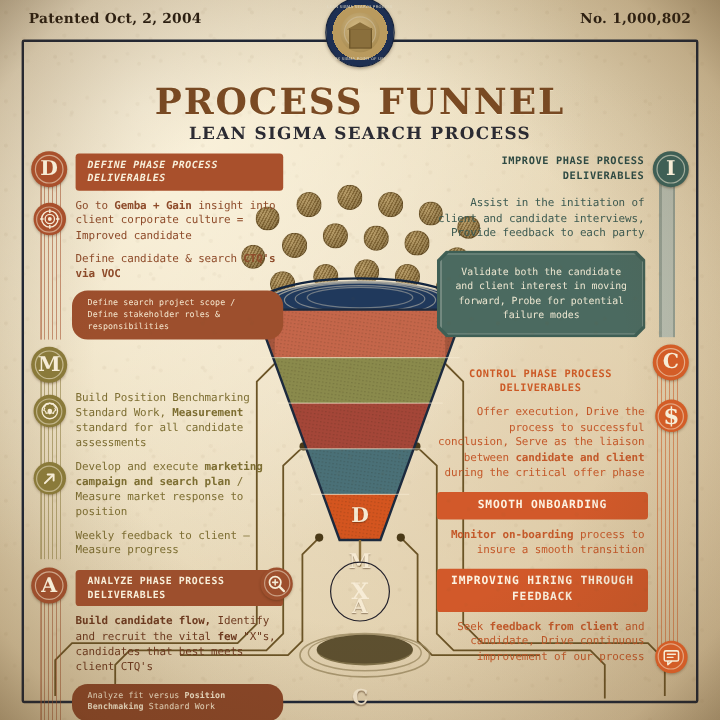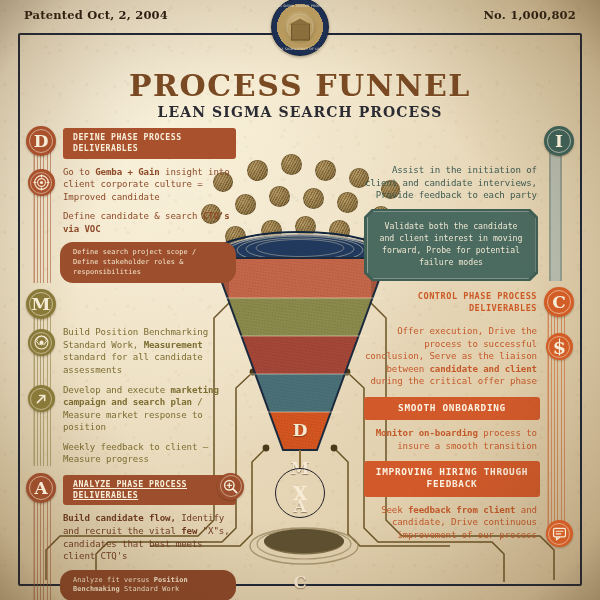--- a/index.html
+++ b/index.html
@@ -142,21 +142,21 @@
 
   .p-measure{color:#8a7a3a;}
   .p-measure .badge{background:#8a7a3a;}
   .p-measure .icon-node{background:#8a7a3a;}
   .p-measure .hdrtext{color:#7d6e32;}
   .p-measure .body{color:#7d6e32;}
 
   .p-analyze{color:#9d4f2d;}
   .p-analyze .badge{background:#9d4f2d;}
   .p-analyze .icon-node{background:#9d4f2d;}
-  .p-analyze .hdrpill{background:#9d4f2d;text-decoration:underline;}
+  .p-analyze .hdrpill{background:#9d4f2d;}
   .p-analyze .body{color:#6e3a20;}
   .p-analyze .pillbox{background:#8b4628;}
 
   
   .p-improve{color:#49685e;}
   .p-improve .badge{background:#3f5f55;}
   .p-improve .hdrtext{color:#2f4a43;}
   .p-improve .body{color:#3d5b52;}
   .p-improve .rail{background:linear-gradient(to right,
       transparent 0 2px,#8c9a90 2px 4px,#b4bdb2 4px 13px,#8c9a90 13px 15px,transparent 15px 19px);
@@ -342,21 +342,21 @@
   <div class="col" id="col-left">
       <div class="phase p-define">
         <div class="railwrap">
           <div class="rail"></div>
         </div>
         <div style="display:flex;align-items:flex-start;gap:7px;position:relative;z-index:3;">
           <div class="badge">
             <div class="ringin"></div>
             <span>D</span>
           </div>
-          <div style="flex:1;position:relative;margin-top:2px;"><span class="hdrpill">DEFINE PHASE PROCESS DELIVERABLES</span></div>
+          <div style="flex:1;position:relative;margin-top:2px;font-style:italic;"><span class="hdrpill">DEFINE PHASE PROCESS DELIVERABLES</span></div>
         </div>
         <div style="margin-left:37px;margin-top:7px;position:relative;">
           <p class="body" style="margin:0 0 7px 0;"><span>Go to </span><span style="font-weight:bold">Gemba + Gain</span><span> insight into client  corporate culture = Improved candidate</span></p>
           <p class="body" style="margin:0 0 7px 0;"><span>Define candidate &amp; search </span><span style="font-weight:bold">CTQ's via VOC</span></p>
         </div>
         <div style="margin-left:34px;margin-top:1px;"><span class="pillbox">Define search project scope / Define stakeholder roles &amp; responsibilities</span></div>
         <span class="icon-node" style="position: absolute; left: 1.5px; top: 43px;">
           <div class="ringin"></div>
           <svg width="17" height="17" viewBox="0 0 20 20">
             <circle cx="10" cy="10" r="8" fill="none" stroke="#f6ecd6" stroke-width="1.4"></circle>
@@ -425,40 +425,41 @@
   <div class="col" id="col-right">
       <div class="phase p-improve">
         <div class="railwrap">
           <div class="rail"></div>
         </div>
         <div style="display:flex;align-items:flex-start;gap:7px;flex-direction:row-reverse;position:relative;z-index:3;">
           <div class="badge">
             <div class="ringin"></div>
             <span>I</span>
           </div>
+          <div class="hdrtext" style="flex:1;margin-top:4px;">IMPROVE PHASE PROCESS DELIVERABLES</div>
         </div>
         <div style="margin-right:37px;margin-top:8px;">
           <p class="body" style="margin:0 0 7px 0;"><span>Assist in the initiation of client and candidate interviews, Provide feedback to each party</span></p>
         </div>
         <div style="margin-right:36px;margin-top:2px;">
           <div class="greenbox-outer">
             <div class="greenbox-in">Validate both the candidate and client interest in moving forward, Probe for potential failure modes</div>
           </div>
         </div>
       </div>
       <div class="phase p-control">
         <div class="railwrap">
           <div class="rail"></div>
         </div>
         <div style="display:flex;align-items:flex-start;gap:7px;flex-direction:row-reverse;position:relative;z-index:3;">
           <div class="badge">
             <div class="ringin"></div>
             <span>C</span>
           </div>
-          <div class="hdrtext" style="flex:1;margin-top:4px;">CONTROL PHASE PROCESS DELIVERABLES</div>
+          <div class="hdrtext" style="flex:1;margin-top:20px;text-align:center;">CONTROL PHASE PROCESS DELIVERABLES</div>
         </div>
         <div style="margin-right:37px;margin-top:8px;">
           <p class="body" style="margin:0 0 7px 0;"><span>Offer execution, Drive the process to successful conclusion, Serve as the liaison between </span><span style="font-weight:bold">candidate and client</span><span> during the critical offer phase</span></p>
         </div>
         <div style="margin-right:34px;margin-top:9px;">
           <span class="tabpill">SMOOTH ONBOARDING</span>
           <p class="body" style="margin:7px 3px 0 0;"><span style="font-weight:bold">Monitor on-boarding</span><span> process to insure a smooth transition</span></p>
         </div>
         <div style="margin-right:34px;margin-top:9px;">
           <span class="tabpill">IMPROVING HIRING THROUGH FEEDBACK</span>

